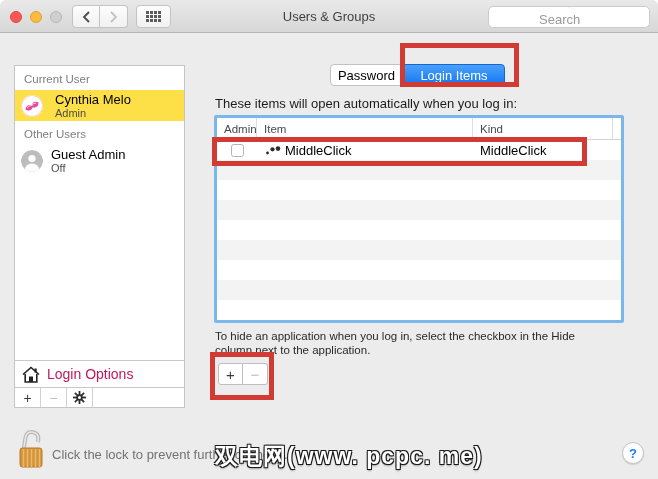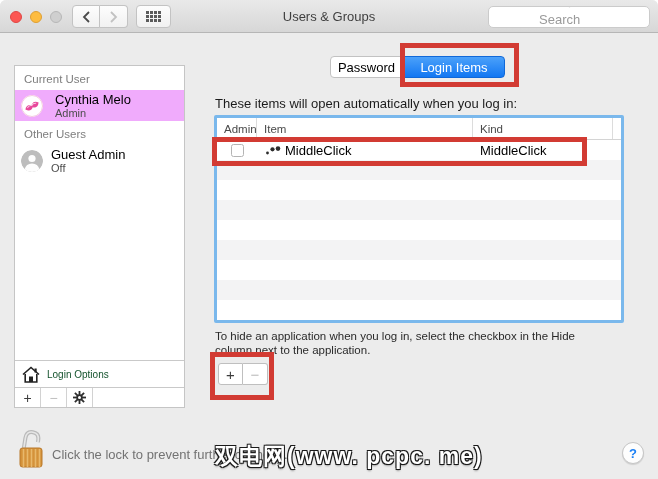--- a/index.html
+++ b/index.html
@@ -22,32 +22,32 @@
   .gridicon span { background:#5b5b5b; width:2.5px; height:2.5px; }
   .wintitle { position:absolute; left:0; right:0; top:9px; text-align:center; font-size:13px; font-weight:500; color:#3f3f3f; }
   .search { position:absolute; right:8px; top:6px; width:162px; height:22px; background:#fff; border:1px solid #cbcbcb; border-radius:5px; display:flex; align-items:center; justify-content:center; gap:4px;flex-direction:column; }
   .search input { border:none; outline:none; width:60px; font-size:13px; color:#444; background:transparent; }
   .search input::placeholder { color:#9a9a9a; }
 
   
   .sidebar { position:absolute; left:14px; top:65px; width:171px; height:343px; background:#fff; border:1px solid #c5c5c5; }
   .sec-label { font-size:11.5px; color:#7e7e7e; padding:7px 0 5px 9px; }
   .user-row { display:flex; align-items:center; gap:8px; padding:4px 6px; height:31px; }
-  .user-row.selected { background:#f0abfc;gap:12px; }
+  .user-row.selected { background:#fde047;gap:12px; }
   .avatar { width:22px; height:22px; border-radius:50%; flex:0 0 22px; }
   .uname { font-size:13px; color:#000; line-height:14px; }
   .usub { font-size:11px; color:#4d4d4d; line-height:12px; }
   .login-options { position:absolute; left:0; right:0; bottom:20px; height:27px; border-top:1px solid #c9c9c9; display:flex; align-items:center; gap:7px; padding-left:7px; background:#fff; }
-  .login-options .lbl { font-size:10px; color:#14532d; }
+  .login-options .lbl { font-size:14px; color:#be185d; }
   .side-toolbar { position:absolute; left:0; right:0; bottom:0; height:20px; border-top:1px solid #c9c9c9; display:flex; background:#fff; }
   .stb { width:26px; height:100%; border-right:1px solid #d2d2d2; display:flex; align-items:center; justify-content:center; font-size:14px; color:#3c3c3c; }
   .stb.dis { color:#c0c0c0; }
 
   
-  .tab { position:absolute; top:56px; height:22px; font-size:13px; display:flex; align-items:center; justify-content:center; }
+  .tab { position:absolute; top:64px; height:22px; font-size:13px; display:flex; align-items:center; justify-content:center; }
   .tab.password { left:330px; width:73px; background:#fff; border:1px solid #c2c2c2; border-radius:4px 0 0 4px; color:#000; }
   .tab.loginitems { left:403px; width:102px; background:linear-gradient(#4ba1fa,#1377f2); border:1px solid #1068d8; border-radius:0 4px 4px 0; color:#fff; }
 
   
   .intro { position:absolute; left:215px; top:96px; font-size:13px; color:#1c1c1c; }
   .logintable { position:absolute; left:214px; top:115px; width:410px; height:208px; border:3px solid #7ab8ec; background:#fff; border-radius:2px; }
   .thead { height:22px; display:flex; align-items:center; border-bottom:1px solid #d4d4d4; font-size:11.5px; color:#4a4a4a; background:#fff; }
   .th { padding-left:7px; height:100%; display:flex; align-items:center; border-right:1px solid #dcdcdc; }
   .th.hide { width:40px; } .th.item { width:216px; } .th.kind { width:140px; } .th.gutter { width:8px; border-right:none; }
   .trow { height:20px; display:flex; align-items:center; }

